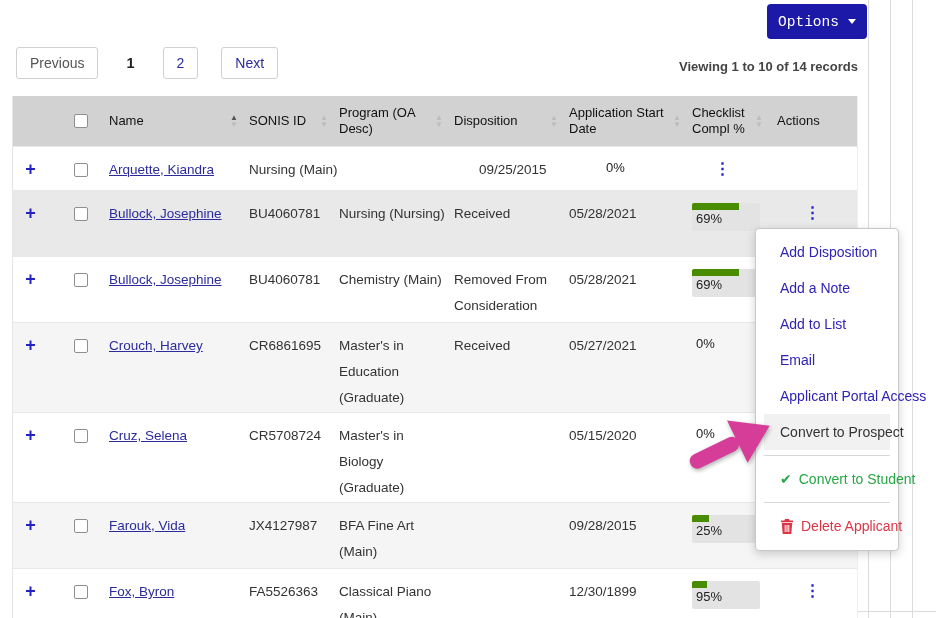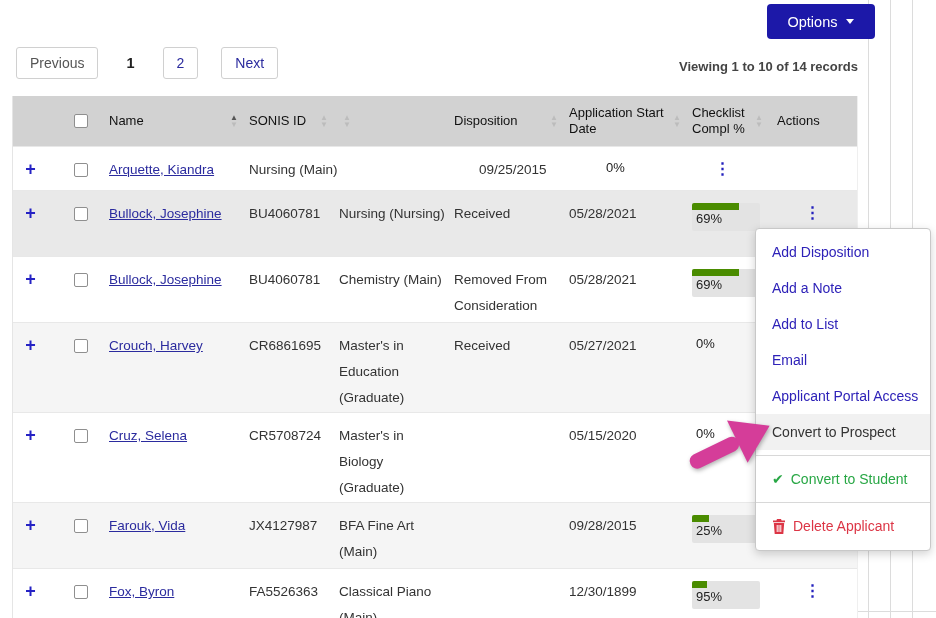--- a/index.html
+++ b/index.html
@@ -12,23 +12,23 @@
     color: #333;
     font-size: 13.5px;
   }
   
   .vline { position: absolute; top: 0; width: 1px; height: 618px; background: #dcdcdc; z-index: 1; }
   .vline.v1 { left: 868px; } .vline.v2 { left: 890px; } .vline.v3 { left: 912px; }
   .hline-bottom { position: absolute; left: 858px; top: 611px; width: 78px; height: 1px; background: #dcdcdc; z-index: 1; }
 
   
   .options-btn {
-    position: absolute; left: 767px; top: 4px; width: 108px; height: 35px;
+    position: absolute; left: 767px; top: 4px; width: 100px; height: 35px;
     background: var(--accent, #1c18a8); color: #fff; border: none; border-radius: 4px;
-    font-family: Liberation Sans, sans-serif; font-size: 14.5px; display: flex; align-items: center; justify-content: center;
+    font-family: Liberation Mono, monospace; font-size: 14.5px; display: flex; align-items: center; justify-content: center;
     gap: 9px; cursor: pointer; z-index: 2;
   }
   .caret-down {
     width: 0; height: 0; border-left: 4.5px solid transparent;
     border-right: 4.5px solid transparent; border-top: 5px solid #fff; display: inline-block;
   }
 
   
   .pagination { position: absolute; left: 16px; top: 47px; display: flex; align-items: center; gap: 23px; z-index: 2; }
   .pg-btn {
@@ -78,23 +78,23 @@
   .name-link { color: var(--link, #2b2b9e); text-decoration: underline; cursor: pointer; }
   .dots { color: #2320bd; font-weight: bold; font-size: 16px; cursor: pointer; line-height: 24px; }
 
   .progress-box { width: 68px; background: #e3e3e3; border-radius: 2px; margin-top: 2px; }
   .progress-box .fill { height: 7px; background: var(--bar-green, #4a8c00); border-radius: 2px 0 0 0; }
   .progress-box .pct { padding: 0 4px 3px; font-size: 13px; line-height: 18px; color: #222; }
   .progress-box.empty { background: transparent; }
 
   
   .menu {
-    position: absolute; left: 755px; top: 228px; width: 176px; z-index: 20;
+    position: absolute; left: 755px; top: 228px; width: 144px; z-index: 20;
     background: #fff; border: 1px solid #c8c8c8; border-radius: 4px;
-    box-shadow: 0 3px 10px rgba(0,0,0,0.18); padding: 5px 0 6px;
+    box-shadow: 0 3px 10px rgba(0,0,0,0.18); padding: 5px 8px 6px;
   }
   .menu-item {
     display: flex; align-items: center; gap: 7px;
     padding: 9px 16px; font-size: 14px; line-height: 18px;
     color: var(--menu-link, #2e22b8); cursor: pointer; white-space: nowrap;
   }
   .menu-item.highlighted { background: #f1f1f1; color: #333; }
   .menu-item.success { color: var(--green, #28a745); }
   .menu-item.danger { color: var(--red, #dc3545); }
   .menu-divider { border-top: 1px solid #d8d8d8; margin: 5px 0; }
@@ -141,20 +141,21 @@
         </span>
     </div>
     <div class="cell c-sonis">
       <span class="hdr-label">SONIS ID</span>
       <span class="sort">
           <span class="arr-up">▲</span>
           <span class="arr-dn">▼</span>
         </span>
     </div>
     <div class="cell c-prog">
+      <span class="hdr-label">Program (OA Desc)</span>
       <span class="sort">
           <span class="arr-up">▲</span>
           <span class="arr-dn">▼</span>
         </span>
     </div>
     <div class="cell c-disp">
       <span class="hdr-label">Disposition</span>
       <span class="sort">
           <span class="arr-up">▲</span>
           <span class="arr-dn">▼</span>

